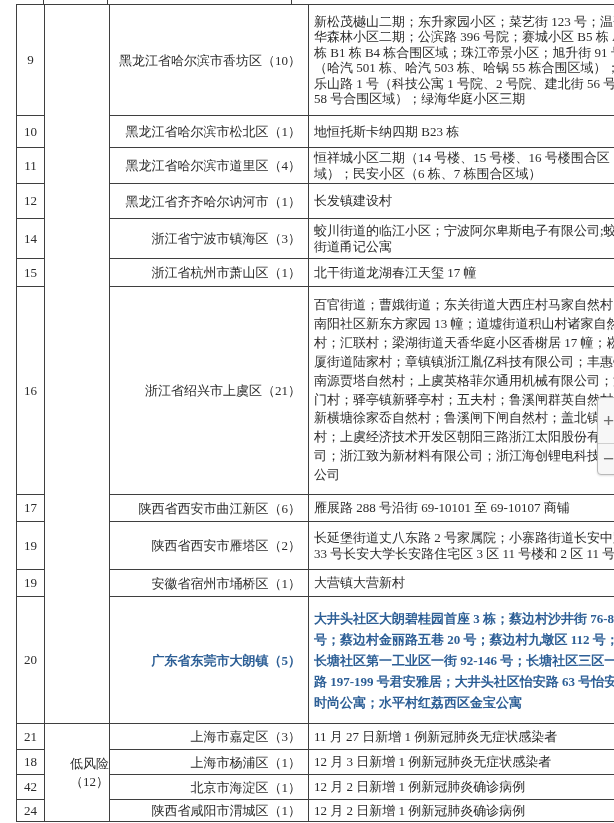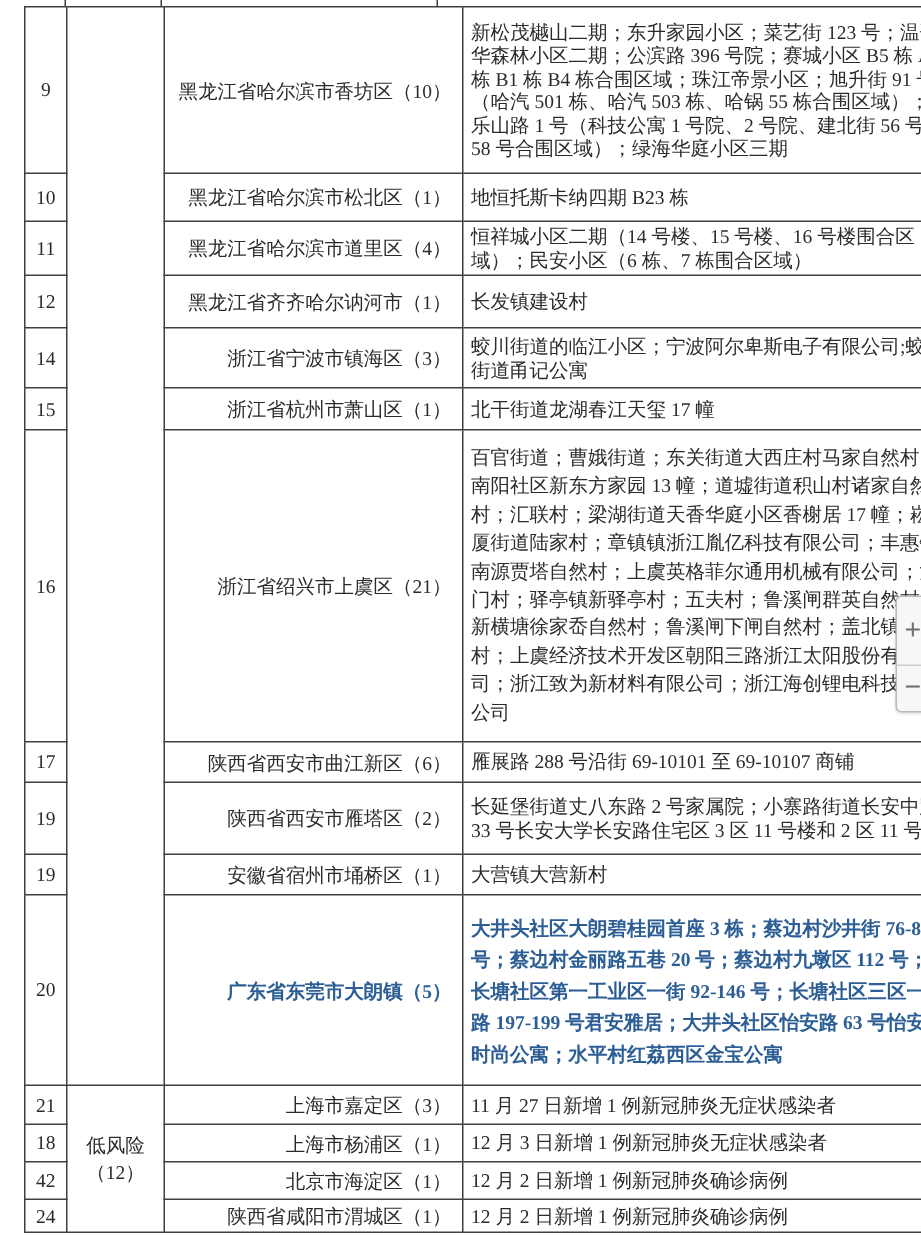--- a/index.html
+++ b/index.html
@@ -7,21 +7,21 @@
     width:614px;height:823px;overflow:hidden;position:relative;
     background:#ffffff;
     font-family:"Liberation Serif","DejaVu Serif",serif;
     color:#2b2b2b;
   }
   
   .tbl-wrap{position:absolute;left:16px;top:4px;}
   table{border-collapse:collapse;table-layout:fixed;width:592px;}
   td{border:1px solid #3f3f3f;font-size:13px;overflow:hidden;}
   td.no{width:27px;text-align:center;vertical-align:middle;padding:0;}
-  td.risk{width:64px;text-align:center;vertical-align:middle;padding:0;line-height:18px;}
+  td.risk{width:64px;text-align:right;vertical-align:middle;padding:0;line-height:18px;}
   td.region{width:184px;text-align:right;vertical-align:middle;padding:0 7px;line-height:17px;}
   td.details{width:316px;text-align:left;vertical-align:middle;padding:2px 6px 2px 5px;line-height:16px;}
   
   tr:nth-child(1){height:111px;}  tr:nth-child(1) td.details{line-height:15.5px;}
   tr:nth-child(2){height:32px;}
   tr:nth-child(3){height:34px;}   tr:nth-child(3) td.details{line-height:15.5px;}
   tr:nth-child(4){height:35px;}
   tr:nth-child(5){height:40px;}   tr:nth-child(5) td.details{line-height:16px;}
   tr:nth-child(6){height:28px;}
   tr:nth-child(7){height:208px;}  tr:nth-child(7) td.details{line-height:18.9px;}

